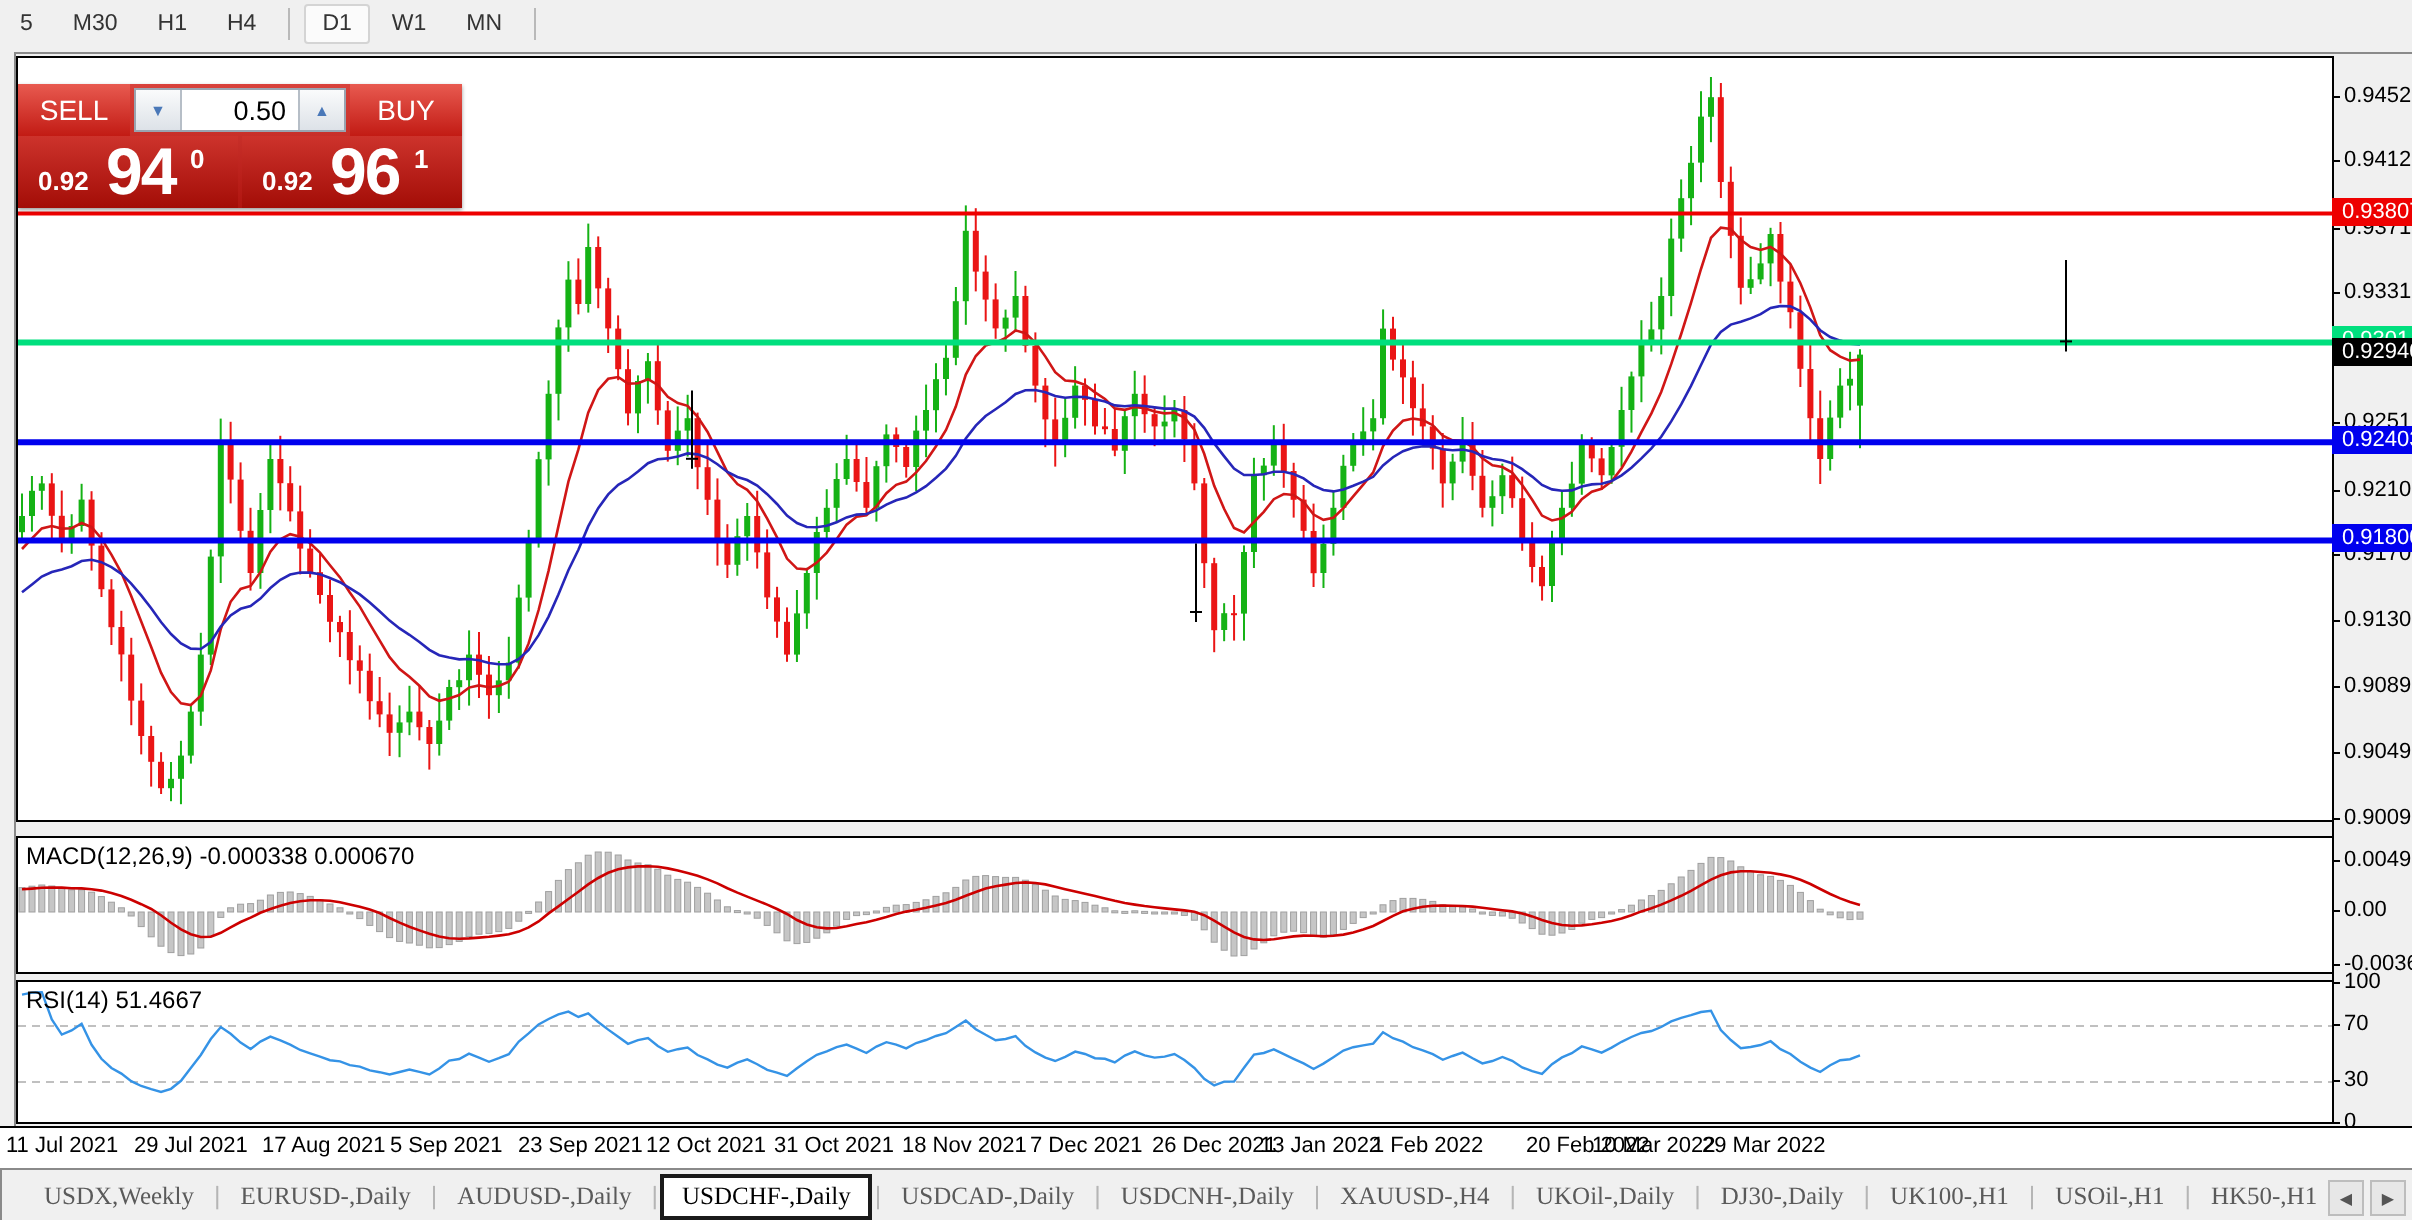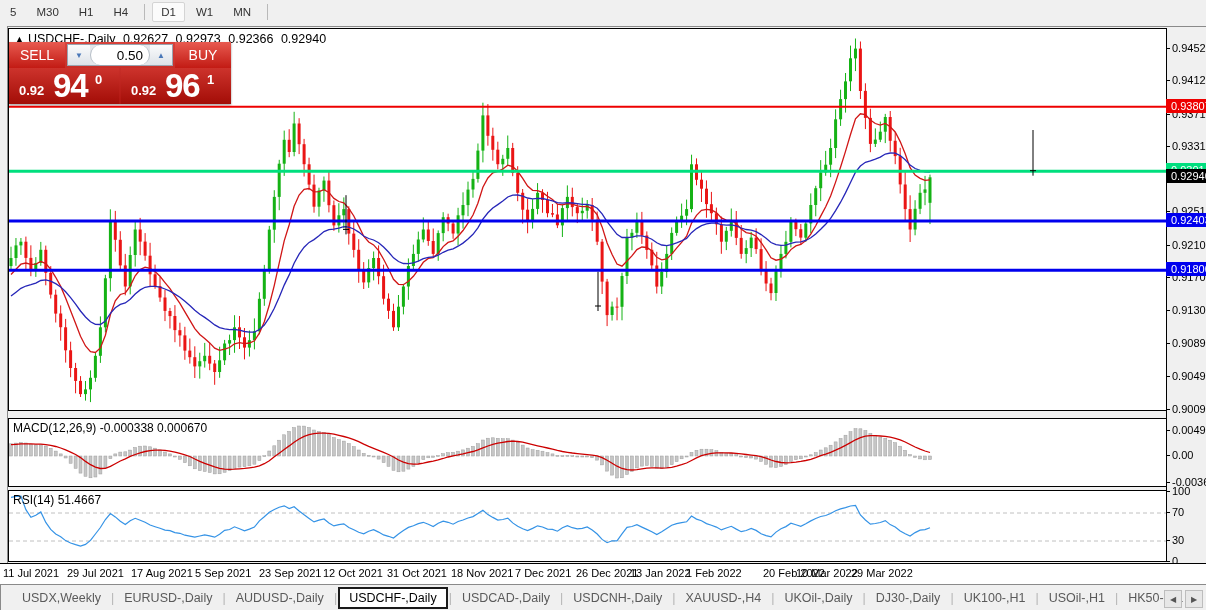--- a/index.html
+++ b/index.html
@@ -28,21 +28,21 @@
   
   .trade{position:absolute;left:0px;top:13px;width:222px;height:62px;z-index:10;
          background:linear-gradient(#d8423b,#b01510);box-shadow:0 1px 2px rgba(0,0,0,.4);}
   .trade-row1{display:flex;height:26px;}
   .btn-sell,.btn-buy{width:56px;color:#fff;font-size:14px;display:flex;align-items:center;justify-content:center;
       background:linear-gradient(#e85a50,#c21b14);cursor:pointer;}
   .spin{flex:1;display:flex;align-items:center;background:#e3e6ea;border:1px solid #9aa4b0;margin:2px 2px;}
   .spin-btn{width:22px;height:100%;display:flex;align-items:center;justify-content:center;
             background:linear-gradient(#fafbfc,#dde2e8);color:#4a78b8;font-size:8px;cursor:pointer;}
   .spin-field{flex:1;height:100%;background:#fff;border-left:1px solid #b6bec7;border-right:1px solid #b6bec7;
-              display:flex;align-items:center;justify-content:flex-end;padding-right:6px;font-size:13.5px;color:#000;border-radius:10px;}
+              display:flex;align-items:center;justify-content:flex-end;padding-right:6px;font-size:13.5px;color:#000;}
   .trade-row2{display:flex;height:36px;}
   .tile{flex:1;position:relative;color:#fff;background:linear-gradient(#cd332c,#a30d07);cursor:pointer;}
   .tile.left{margin-right:1px;}
   .tile.right{margin-left:1px;}
   .tile .small{position:absolute;left:10px;bottom:6px;font-size:13px;font-weight:bold;}
   .tile .big{position:absolute;left:44px;bottom:-1px;font-size:33px;font-weight:bold;letter-spacing:-1px;}
   .tile .sup{position:absolute;left:86px;top:4px;font-size:13px;font-weight:bold;}
   
   .axis{position:absolute;left:1166px;top:0;width:40px;height:584px;font-size:11px;color:#000;}
   .axis-line{position:absolute;left:1166px;top:28px;width:1px;height:534px;background:#000;}
@@ -51,21 +51,21 @@
   .pricemark{position:absolute;left:0px;width:40px;height:14px;line-height:14px;
              font-size:11px;color:#fff;padding-left:5px;box-sizing:border-box;white-space:nowrap;}
   
   .dates{position:absolute;left:0;top:563px;width:1206px;height:21px;background:#fff;
          border-top:1px solid #000;font-size:11px;color:#000;}
   .date-label{position:absolute;top:3px;white-space:nowrap;}
   
   .tabbar{position:absolute;left:0;top:584px;width:1206px;height:26px;background:#f0f0f0;
           border-top:1px solid #8a8a8a;display:flex;align-items:center;font-size:12.5px;color:#5a5a5a;}
   .tabbar .lead{width:12px;border-left:1px solid #8a8a8a;height:100%;}
-  .tab{padding:3px 9px;white-space:nowrap;cursor:pointer;}
+  .tab{padding:3px 9px;white-space:nowrap;cursor:pointer;font-family:Liberation Serif, serif;}
   .tab.active{background:#fff;border:2px solid #1a1a1a;color:#000;padding:2px 9px;}
   .tab-sep{color:#b5b5b5;margin:0 1px;}
   .tab-scroll{position:absolute;right:3px;top:5px;display:flex;gap:3px;}
   .scroll-btn{width:16px;height:16px;background:#e7e7e7;border:1px solid #bdbdbd;color:#555;
               font-size:8px;display:flex;align-items:center;justify-content:center;cursor:pointer;}
 </style>
 </head>
 <body>
 
 <div class="toolbar" id="toolbar">
@@ -76,27 +76,20 @@
     <div class="tf-sep"></div>
     <div class="tf-btn active">D1</div>
     <div class="tf-btn">W1</div>
     <div class="tf-btn">MN</div>
     <div class="tf-sep"></div>
   </div>
 
 <div class="frame"></div>
 
 <div class="pane" id="pane-price">
-  <div class="ohlc">
-    <span class="tri">▲</span><span>USDCHF-,Daily</span>
-    <span>0.92627</span>
-    <span>0.92973</span>
-    <span>0.92366</span>
-    <span>0.92940</span>
-  </div>
   <div class="trade">
     <div class="trade-row1">
       <div class="btn-sell">SELL</div>
       <div class="spin">
         <div class="spin-btn">▼</div>
         <div class="spin-field">0.50</div>
         <div class="spin-btn">▲</div>
       </div>
       <div class="btn-buy">BUY</div>
     </div>

